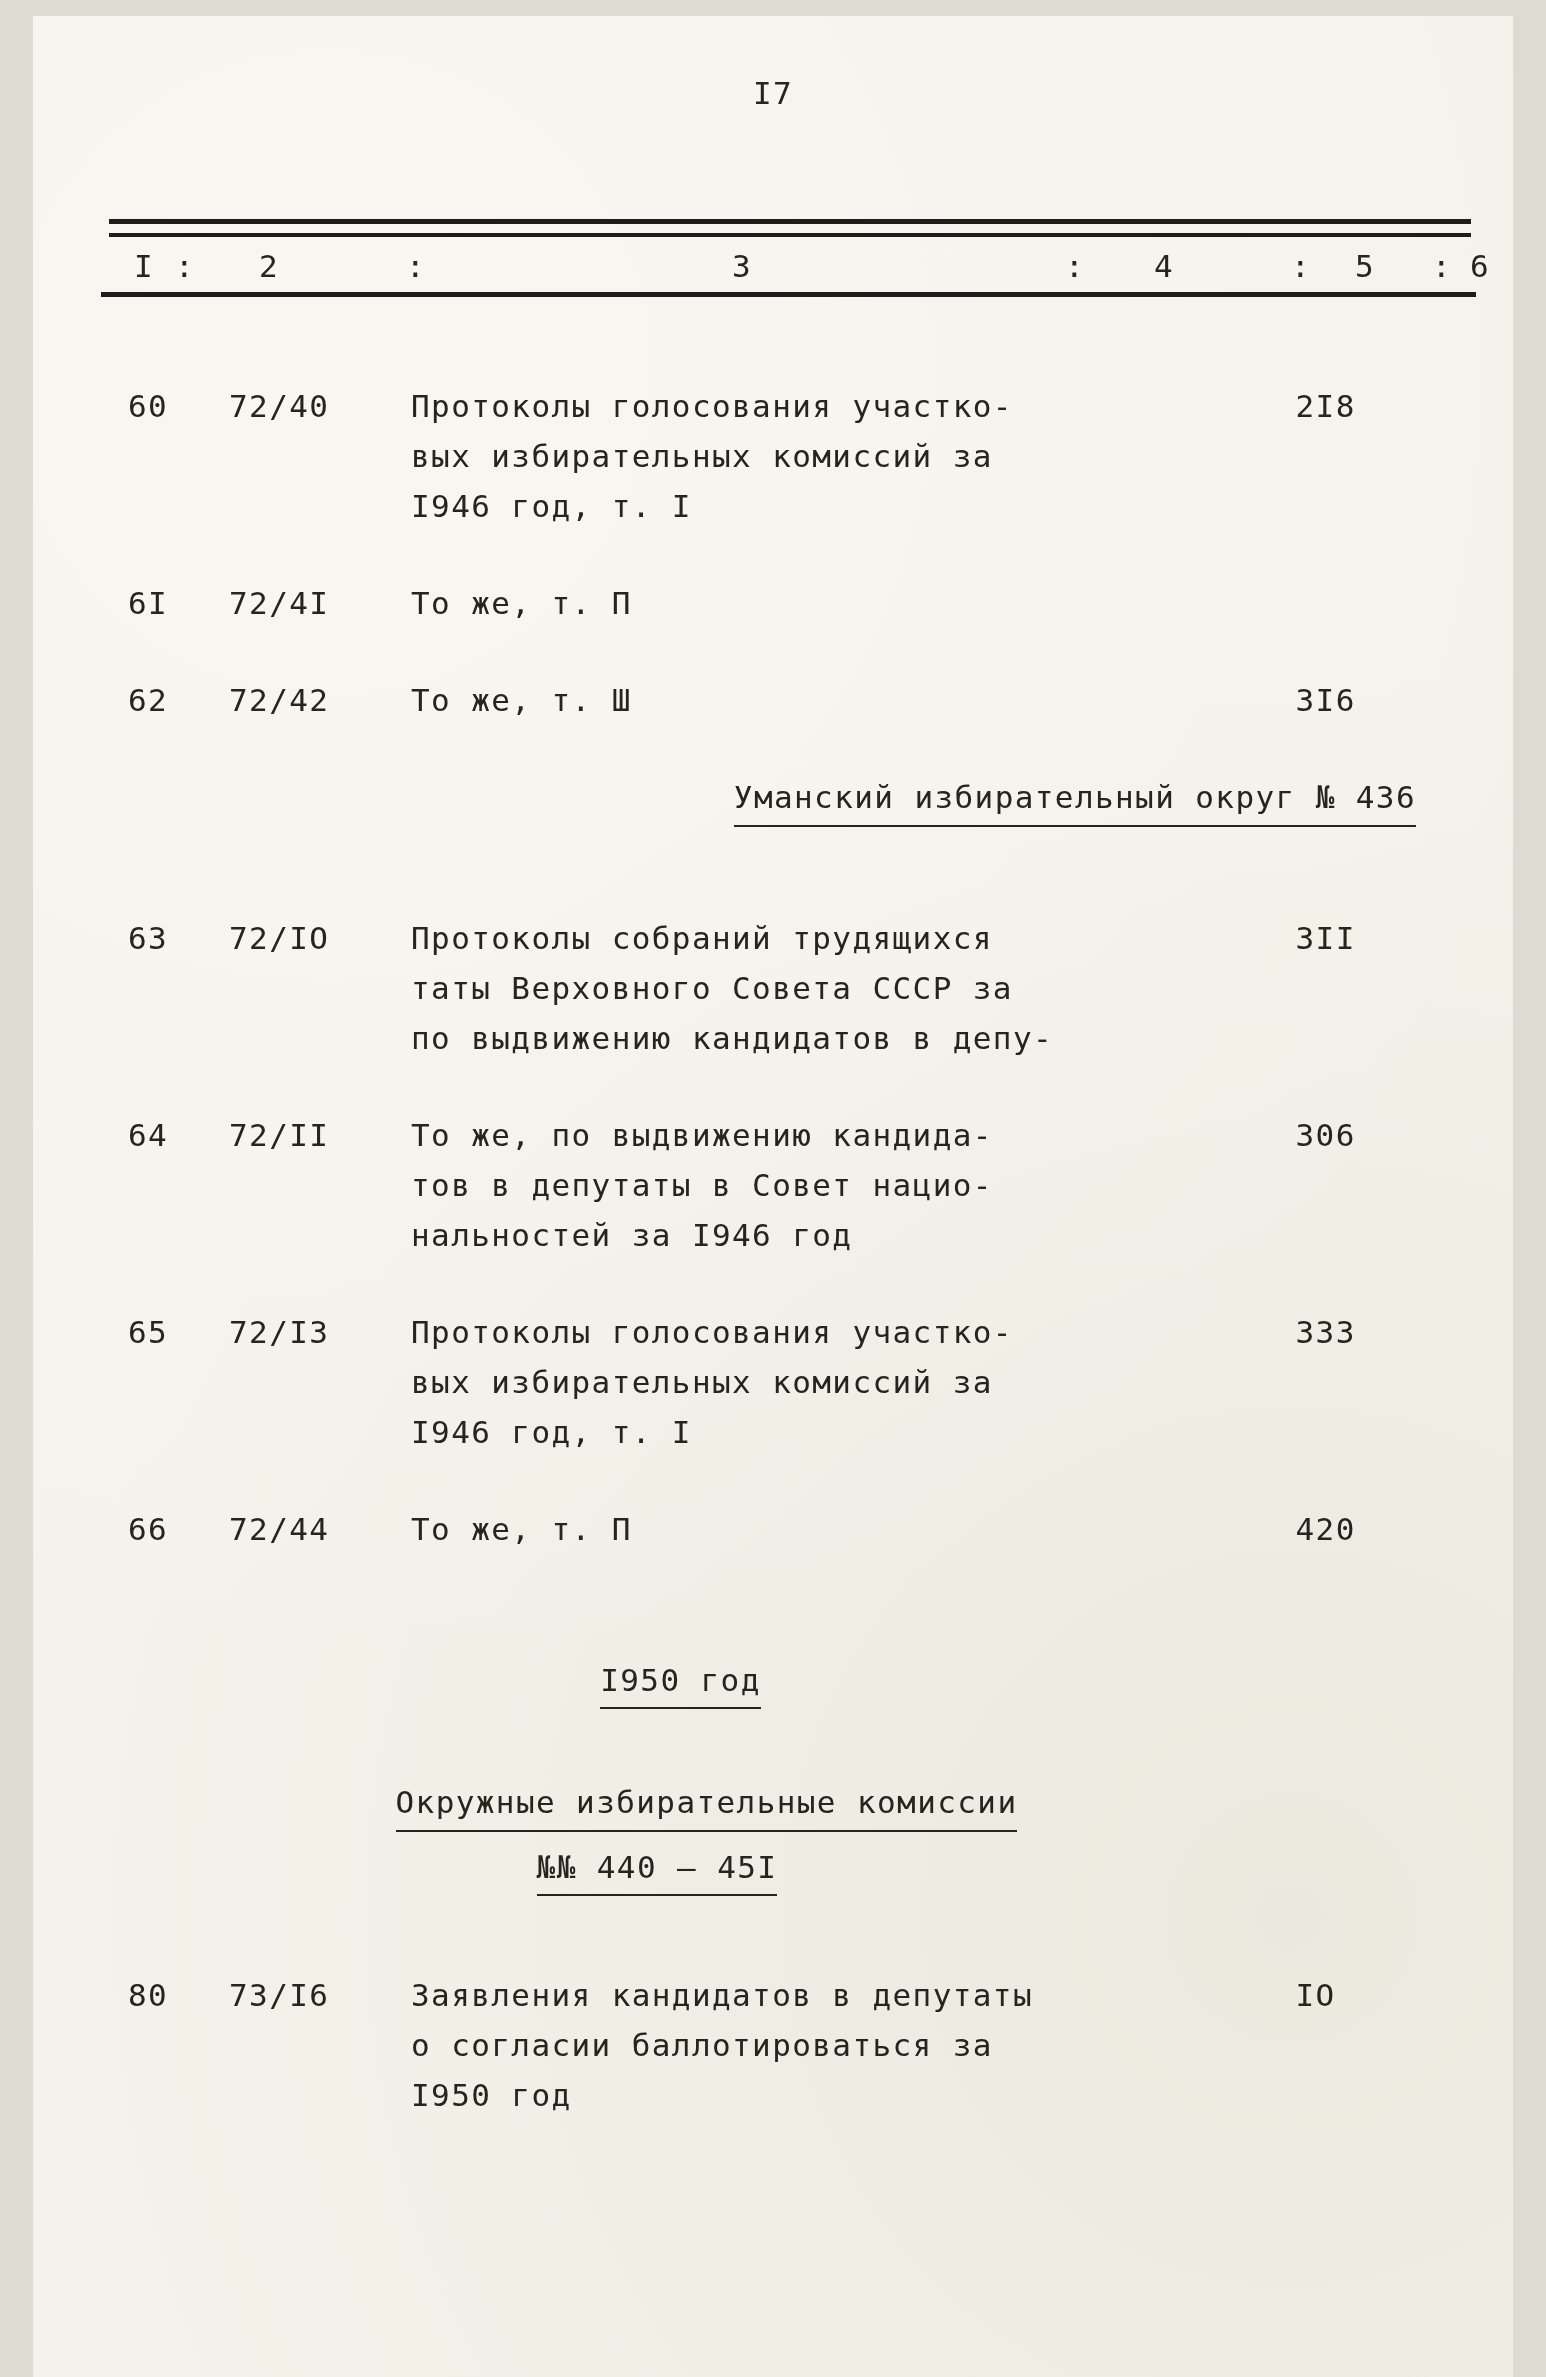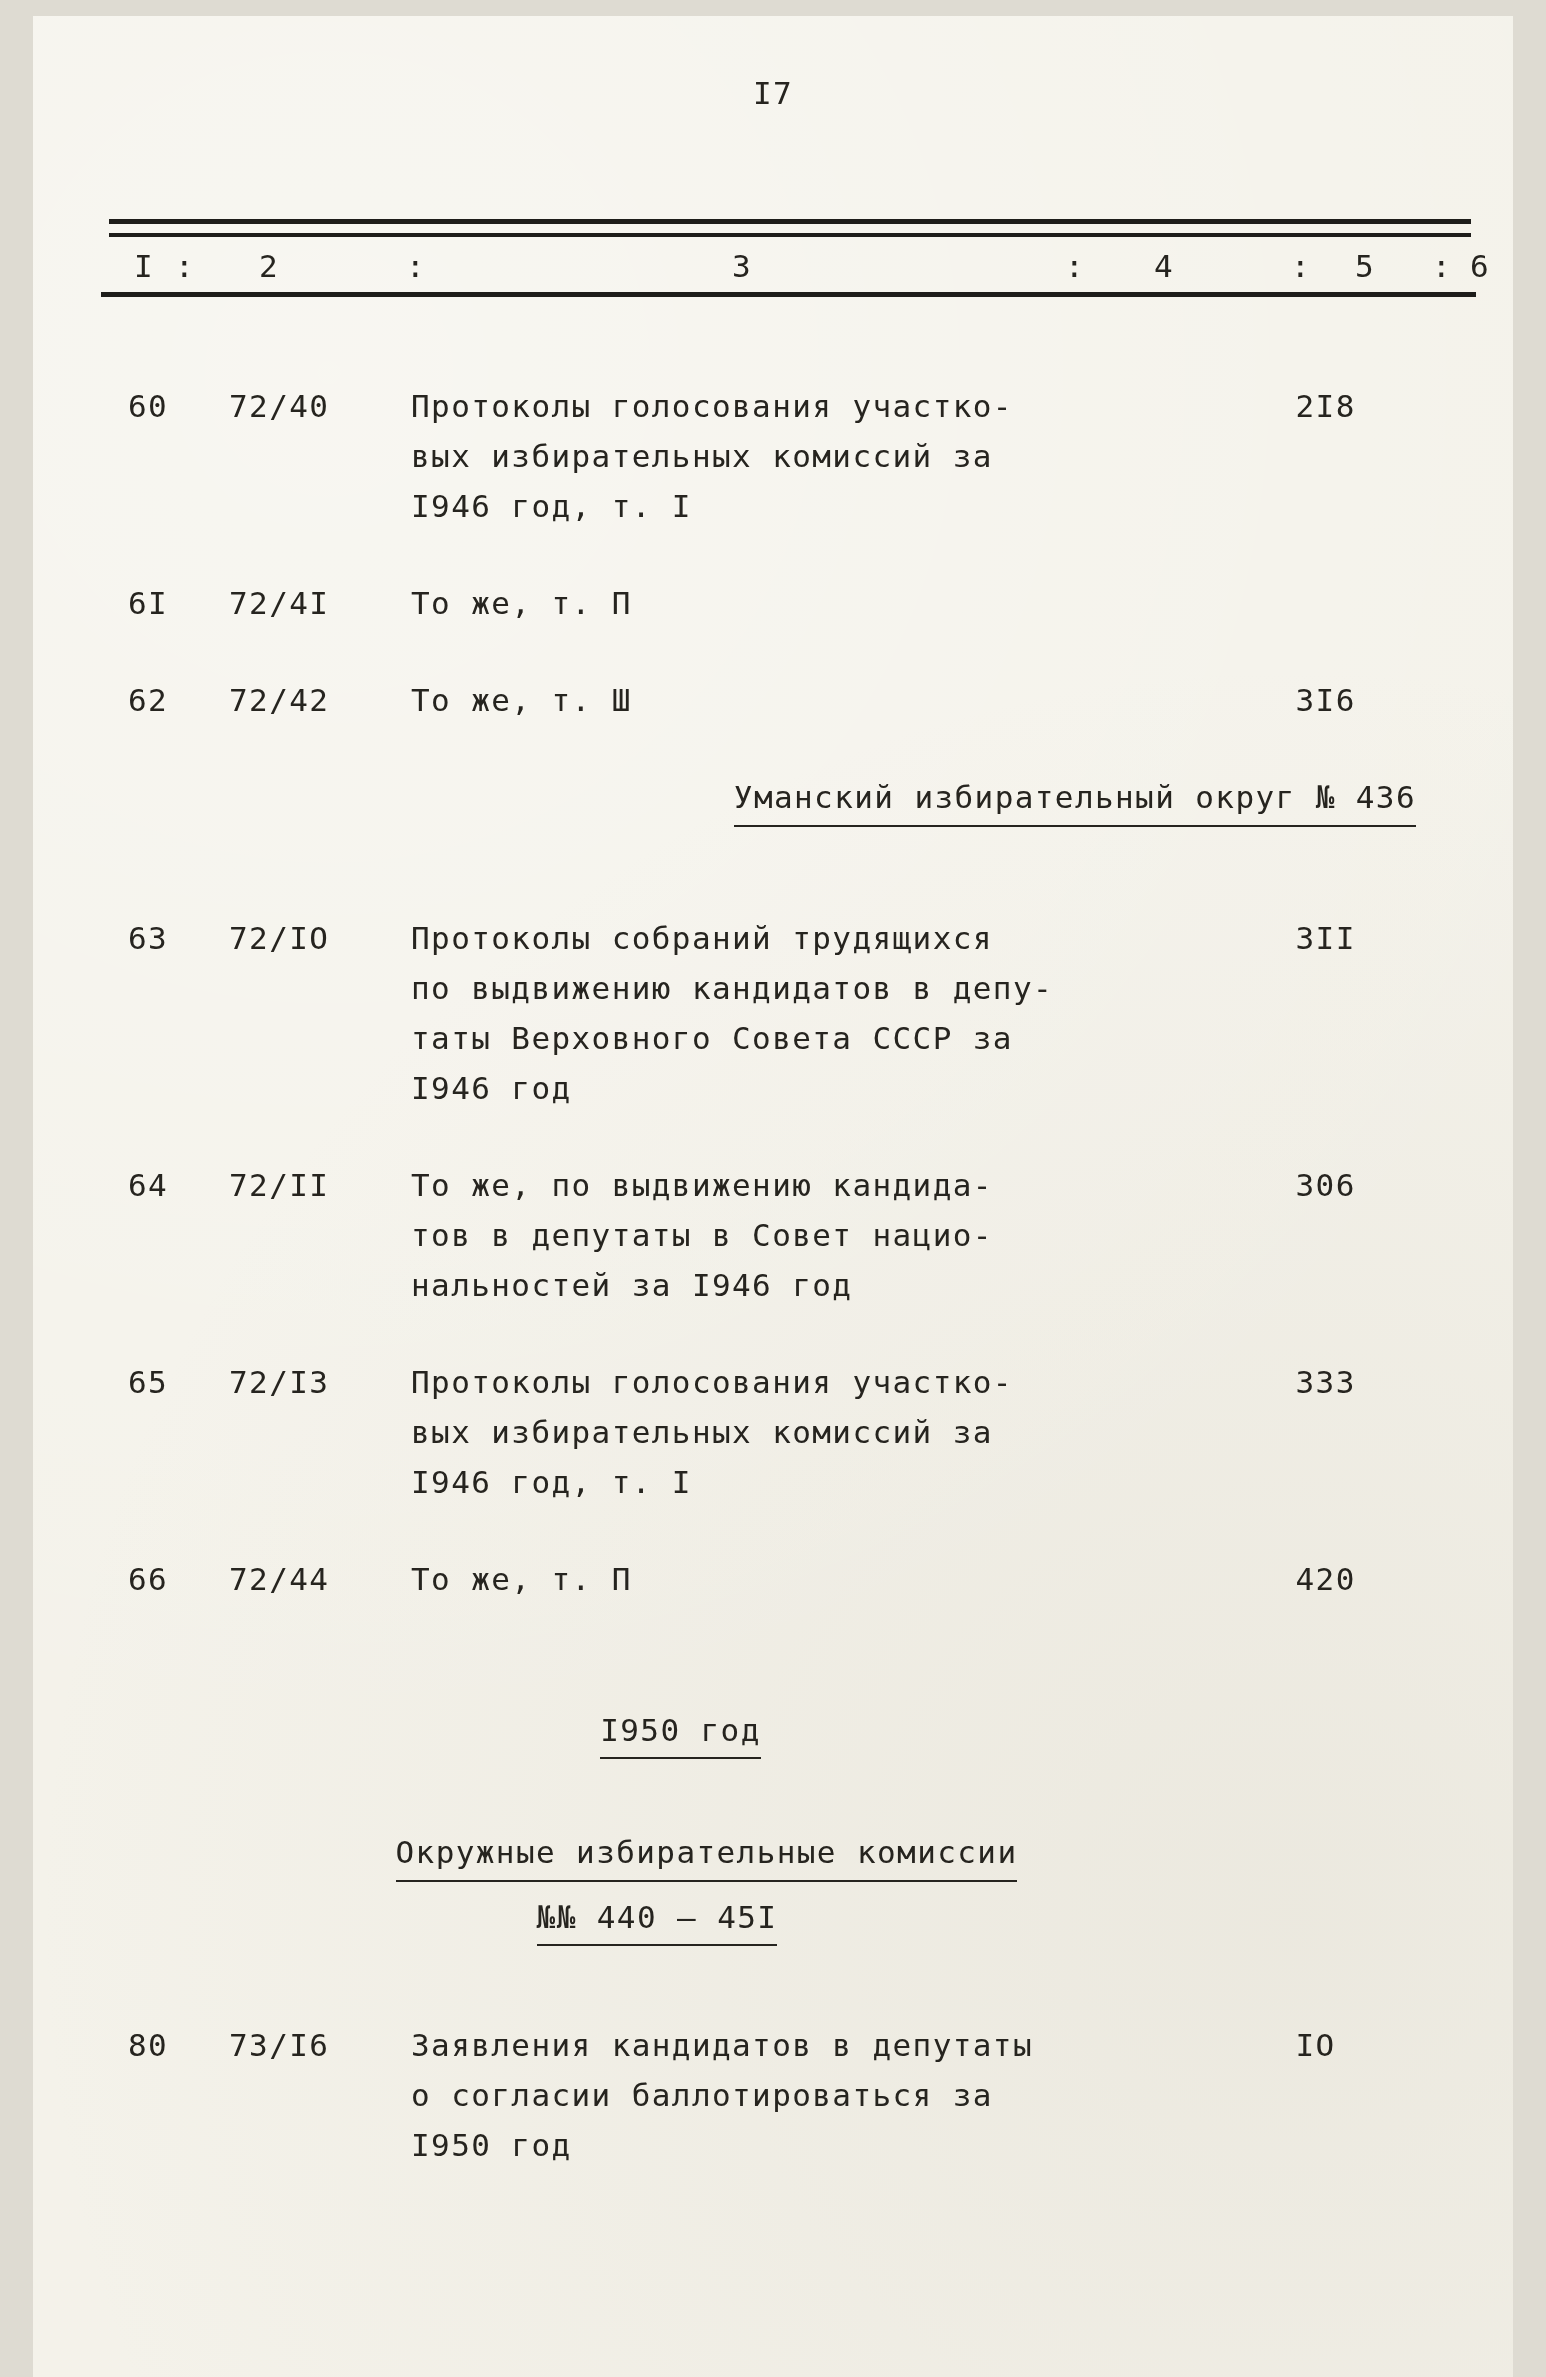--- a/index.html
+++ b/index.html
@@ -120,23 +120,22 @@
 
     <div class="heading-wrap heading-uman-wrap">
       <span class="heading">Уманский избирательный округ № 436</span>
     </div>
 
     <div class="row">
       <div class="cell">63</div>
       <div class="cell">72/IO</div>
       <div class="cell">
         <div>Протоколы собраний трудящихся</div>
+        <div>таты Верховного Совета СССР за</div>
         <div>по выдвижению кандидатов в депу-</div>
-        <div>таты Верховного Совета СССР за</div>
-        <div>I946 год</div>
       </div>
       <div class="cell pages">3II</div>
     </div>
 
     <div class="row">
       <div class="cell">64</div>
       <div class="cell">72/II</div>
       <div class="cell">
         <div>То же, по выдвижению кандида-</div>
         <div>тов в депутаты в Совет нацио-</div>

